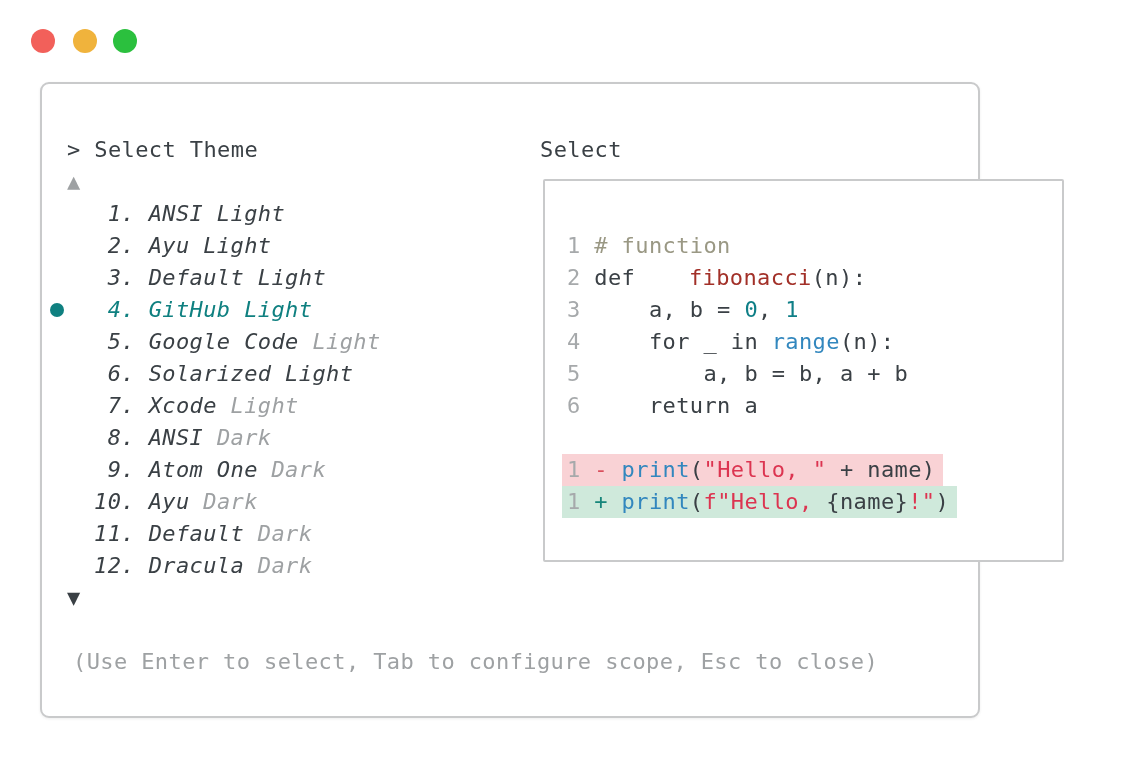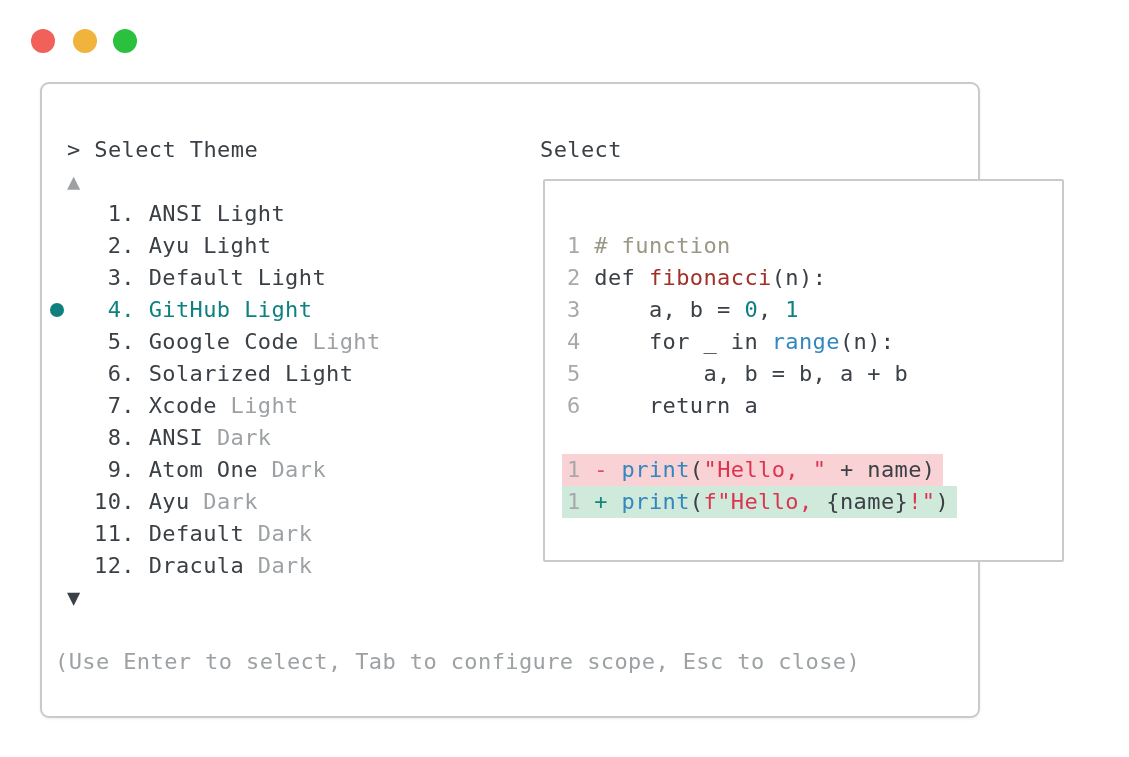--- a/index.html
+++ b/index.html
@@ -10,38 +10,38 @@
   .dot { position:absolute; top:0; width:24px; height:24px; border-radius:50%; }
 
   .panel { position:absolute; left:40px; top:82px; width:940px; height:636px;
            background:#fff; border:2px solid var(--border); border-radius:9px;
            box-shadow:0 1px 3px rgba(0,0,0,0.07); }
 
   .prompt        { position:absolute; left:25px;  top:50px;  white-space:pre; color:var(--text); }
   .scroll-up     { position:absolute; left:25px;  top:82px;  color:var(--muted); }
   .scroll-down   { position:absolute; left:25px;  top:498px; color:var(--text); }
   .theme-list    { position:absolute; left:25px;  top:114px; white-space:pre; }
-  .trow          { position:relative; height:32px; }
+  .trow          { position:relative; height:32px;font-style:italic; }
   .tnum          { display:inline-block; width:68px; text-align:right; }
   .tmuted        { color:var(--muted);margin-top:37px; }
   .trow.selected .tnum, .trow.selected .tname { color:var(--accent); }
   .bullet        { position:absolute; left:-17px; top:9px; width:14px; height:14px;
                    border-radius:50%; background:var(--accent); }
-  .hint          { position:absolute; left:13px; top:562px; white-space:pre; color:var(--muted); }
+  .hint          { position:absolute; left:31px; top:562px; white-space:pre; color:var(--muted); }
 
   .preview-title { position:absolute; left:498px; top:50px; white-space:pre; color:var(--text); }
   .preview-box   { position:absolute; left:501px; top:95px; width:521px; height:383px;
                    border:2px solid var(--border); border-radius:2px; background:#fff; }
   .code          { position:absolute; left:22px; top:49px; white-space:pre; }
   .cline         { height:32px; }
   .cln           { color:var(--linenum); }
 
   .tk-plain   { color:var(--text);text-align:center; }
   .tk-comment { color:var(--comment); }
-  .tk-func    { color:var(--func); }
+  .tk-func    { color:var(--func);margin-left:40px; }
   .tk-number  { color:var(--num); }
   .tk-builtin { color:var(--builtin);margin-top:15px; }
   .tk-string  { color:var(--string); }
   .sign-removed { color:var(--minus); }
   .sign-added   { color:var(--plus); }
   .hl { display:inline-block; height:32px; padding:0 8px 0 5px; margin-left:-5px; }
   .hl.removed { background:var(--removed_bg); }
   .hl.added   { background:var(--added_bg); }
 </style>
 </head>

